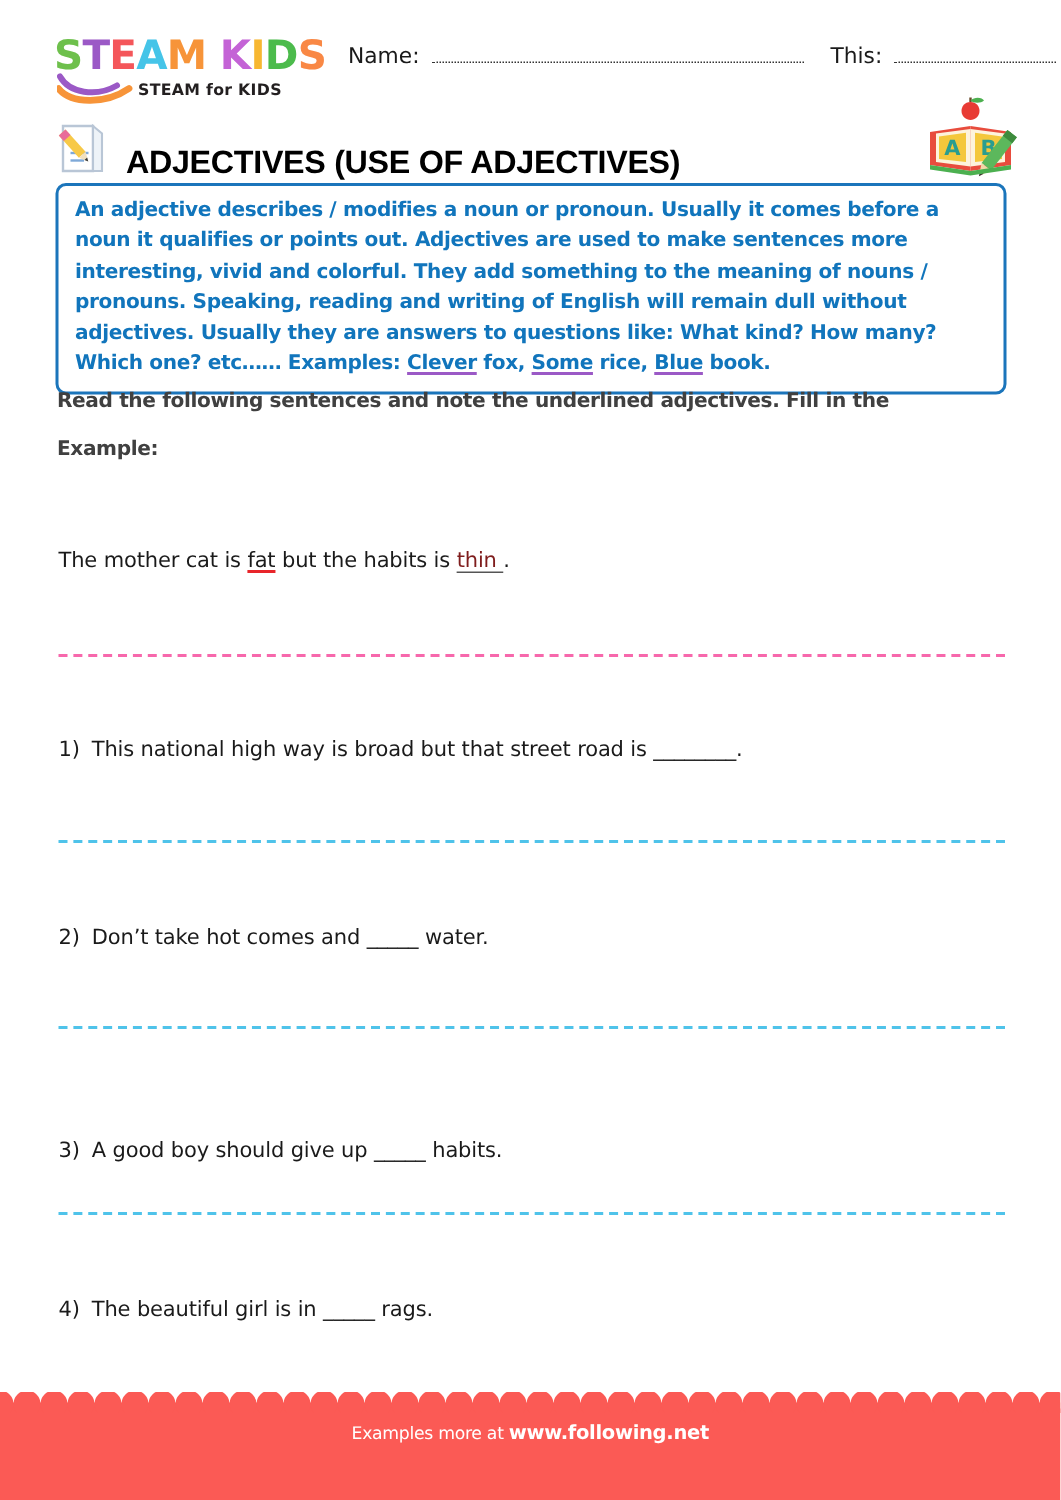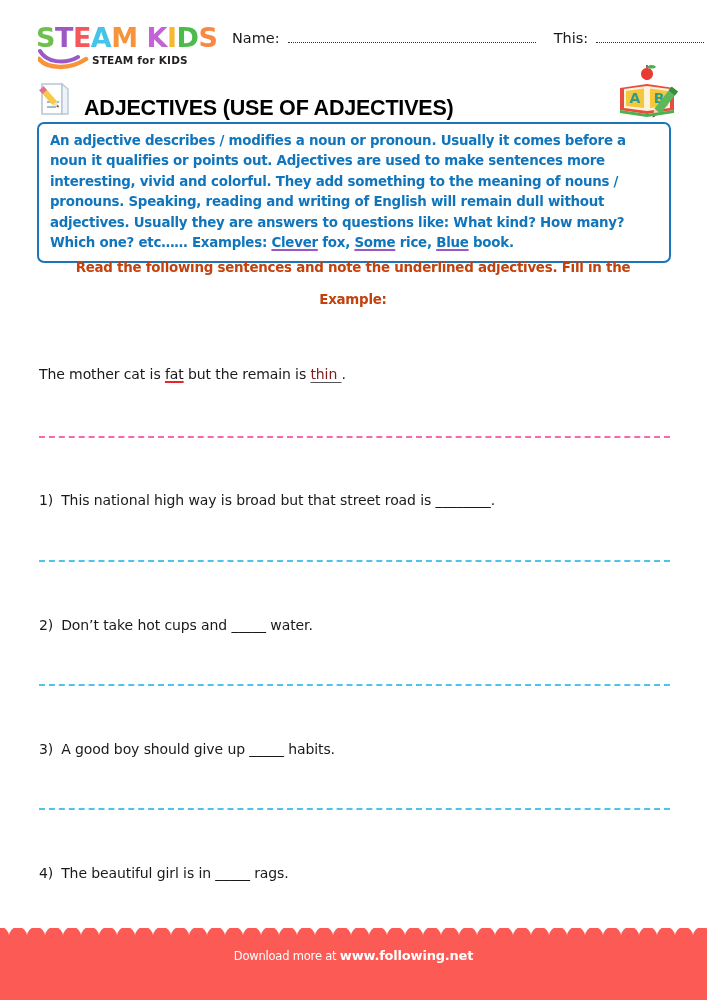--- a/index.html
+++ b/index.html
@@ -155,23 +155,22 @@
   
   .instructions {
     position: absolute;
     top: 258px;
     left: 38px;
     width: 630px;
     font-family: "DejaVu Sans", sans-serif;
     font-weight: bold;
     font-size: 13.4px;
     line-height: 1.55;
-    color: #c2410c;
+    color: #404040;
     letter-spacing: -0.25px;
-    text-align: center;
   }
   .example-label {
     margin-top: 11px;
   }
 
   
   .example-sentence {
     position: absolute;
     top: 366px;
     left: 39px;
@@ -328,31 +327,31 @@
       <span>An adjective describes / modifies a noun or pronoun. Usually it comes before a noun it qualifies or points out. Adjectives are used to make sentences more interesting, vivid and colorful. They add something to the meaning of nouns / pronouns. Speaking, reading and writing of English will remain dull without adjectives. Usually they are answers to questions like: What kind? How many? Which one? etc…… Examples: </span><span class="ul-ex">Clever</span><span> fox, </span><span class="ul-ex">Some</span><span> rice, </span><span class="ul-ex">Blue</span><span> book.</span>
     </div>
   </div>
 
   <div class="instructions">
     <div>Read the following sentences and note the underlined adjectives. Fill in the</div>
     <div class="example-label">Example:</div>
   </div>
 
   <div class="example-sentence">
-    <span>The mother cat is </span><span class="ul-red">fat</span><span> but the remain is </span><span class="answer-filled"> thin </span><span>.</span>
+    <span>The mother cat is </span><span class="ul-red">fat</span><span> but the habits is </span><span class="answer-filled"> thin </span><span>.</span>
   </div>
 
   <div id="dynamic-area">
       <div class="separator" style="top: 436px; border-top-color: rgb(247, 104, 172);"></div>
       <div class="separator" style="top: 560px; border-top-color: rgb(79, 195, 234);"></div>
       <div class="separator" style="top: 684px; border-top-color: rgb(79, 195, 234);"></div>
       <div class="separator" style="top: 808px; border-top-color: rgb(79, 195, 234);"></div>
       <div class="question" style="top: 492px;"><span class="q-num">1)</span><span>This national high way is broad but that street road is ________.</span></div>
-      <div class="question" style="top: 617px;"><span class="q-num">2)</span><span>Don’t take hot cups and _____ water.</span></div>
-      <div class="question" style="top: 741px;"><span class="q-num">3)</span><span>A good boy should give up _____ habits.</span></div>
+      <div class="question" style="top: 617px;"><span class="q-num">2)</span><span>Don’t take hot comes and _____ water.</span></div>
+      <div class="question" style="top: 759px;"><span class="q-num">3)</span><span>A good boy should give up _____ habits.</span></div>
       <div class="question" style="top: 865px; text-align: right;"><span class="q-num">4)</span><span>The beautiful girl is in _____ rags.</span></div>
     </div>
 
   <div class="footer">
     <svg class="footer-scallop" viewBox="0 0 707 14" preserveAspectRatio="none">
       <g fill="#fb5a55">
         <rect x="0" y="7" width="707" height="7"></rect>
         <g id="scallops">
             <circle cx="0" cy="8" r="9"></circle>
             <circle cx="18" cy="8" r="9"></circle>
@@ -393,18 +392,18 @@
             <circle cx="648" cy="8" r="9"></circle>
             <circle cx="666" cy="8" r="9"></circle>
             <circle cx="684" cy="8" r="9"></circle>
             <circle cx="702" cy="8" r="9"></circle>
             <circle cx="720" cy="8" r="9"></circle>
           </g>
       </g>
     </svg>
     <div class="footer-inner">
       <div class="footer-line1">
-        <span>Download more at </span><b>www.following.net</b>
+        <span>Examples more at </span><b>www.following.net</b>
       </div>
     </div>
   </div>
 
 </div>
 
 </body></html>

